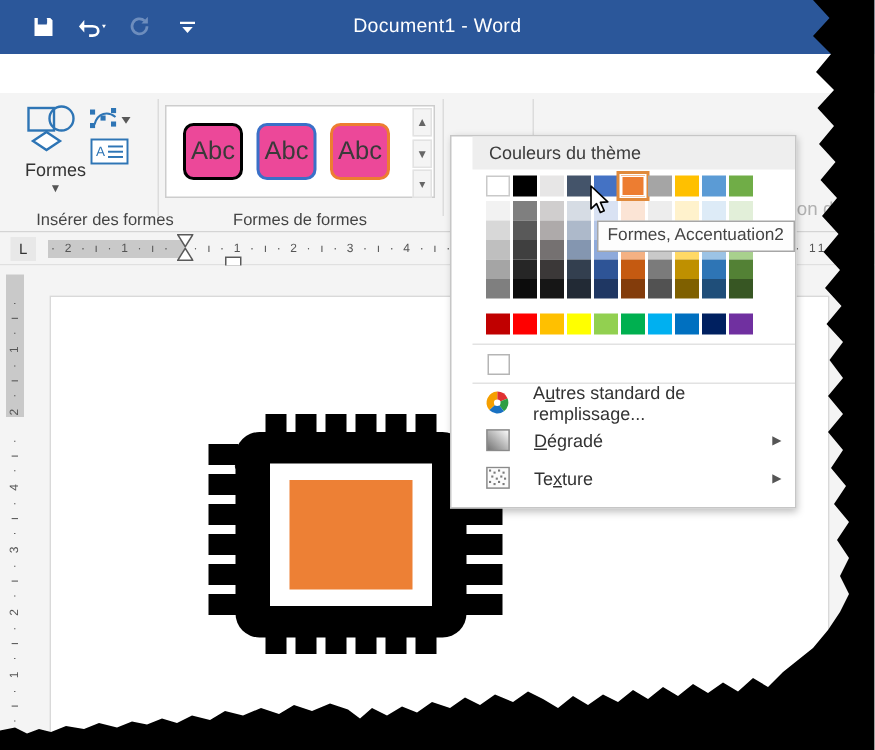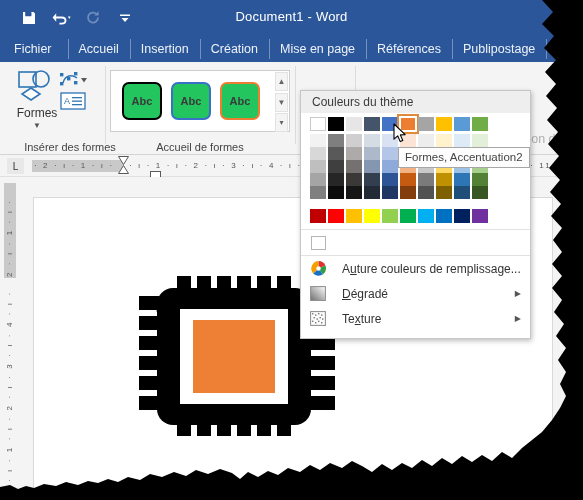--- a/index.html
+++ b/index.html
@@ -67,23 +67,23 @@
   .formes-caret { font-size:8px; color:#555; line-height:6px; margin-top:3px; }
   .mini-btn { position:absolute; width:30px; height:22px; }
 
   
   .gallery {
     position:absolute; left:110px; top:8px; width:180px; height:62px;
     border:1px solid #cdcdcd; background:#fff;
     display:flex; align-items:center; gap:9px; padding-left:11px;
   }
   .abc {
-    width:40px; height:38px; border-radius:7px; background:#22c55e;
+    width:40px; height:38px; border-radius:7px; background:#ec4899;
     display:flex; align-items:center; justify-content:center;
-    font-size:11px; color:#3a3a3a;font-weight:bold;
+    font-size:17px; color:#3a3a3a;
   }
   .abc.k { border:2px solid #000; }
   .abc.b { border:2px solid #3a70c8; }
   .abc.o { border:2px solid #ed7d31; }
   .gal-scroll { position:absolute; right:1px; top:1px; width:13px; height:60px;
      display:flex; flex-direction:column; justify-content:space-between; }
   .gal-scroll div { height:19px; display:flex; align-items:center; justify-content:center;
      font-size:8px; color:#666; background:#f4f4f4; border:1px solid #e2e2e2;}
 
   
@@ -119,20 +119,21 @@
   .pilcrow { position:absolute; left:122px; top:107px; font-size:14px; color:#222; }
 
   .chip { position:absolute; left:105px; top:60px; width:250px; height:250px; }
 
   
   .dropdown {
     position:absolute; left:300px; top:90px; width:231px;
     background:#fff; border:1px solid #c6c6c6;
     box-shadow:1px 2px 5px rgba(0,0,0,.25);
     z-index:40;
+    padding-left:14px;
   }
   .dd-head { height:22px; background:#eeeeee; color:#3b3b3b; font-size:12px;
      display:flex; align-items:center; padding-left:11px; }
   .sw-row { display:flex; gap:2px; padding:4px 0 0 9px; }
   .sw { width:16px; height:14px; }
   .sw.bord { border:1px solid #c9c9c9; }
   .theme-variants { display:flex; gap:2px; padding:3px 0 6px 9px; }
   .vcol { display:flex; flex-direction:column; }
   .vcol .sw { height:13px; }
   .dd-sep { height:1px; background:#e2e2e2; margin:0; }
@@ -186,31 +187,20 @@
       <span class="ic">
         <svg width="14" height="14" viewBox="0 0 14 14">
             <rect x="2" y="3.5" width="10" height="1.5" fill="#ffffff"></rect>
             <path fill="#ffffff" d="M3.5 7h7L7 11z"></path>
           </svg>
       </span>
     </div>
     <div class="title-text">Document1  -  Word</div>
   </div>
 
-  <div class="tabbar">
-    <div class="tab first">Fichier</div>
-    <div class="tab">Accueil</div>
-    <div class="tab">Insertion</div>
-    <div class="tab">Création</div>
-    <div class="tab">Mise en page</div>
-    <div class="tab">Références</div>
-    <div class="tab">Publipostage</div>
-    <div class="tab">Révision</div>
-
-  </div>
 
   <div class="ribbon">
 
     <div class="formes-btn">
       <svg width="44" height="36" viewBox="0 0 44 36">
         <rect x="4" y="4" width="17" height="15" fill="none" stroke="#2e75b5" stroke-width="1.6"></rect>
         <circle cx="26" cy="11" r="8" fill="none" stroke="#2e75b5" stroke-width="1.6"></circle>
         <path d="M16 20 L25 26 L16 32 L7 26 Z" fill="#ffffff" stroke="#2e75b5" stroke-width="1.6"></path>
       </svg>
       <span class="formes-label">Formes</span>
@@ -243,21 +233,21 @@
     <div class="gallery">
       <div class="abc k">Abc</div>
       <div class="abc b">Abc</div>
       <div class="abc o">Abc</div>
       <div class="gal-scroll">
         <div>▲</div>
         <div>▼</div>
         <div>▾</div>
       </div>
     </div>
-    <div class="grp-label" style="left:110px; width:180px;">Accueil de formes</div>
+    <div class="grp-label" style="left:110px; width:180px;">Formes de formes</div>
     <div class="grp-sep" style="left:295px;"></div>
 
     <div class="fillbtn">
       <svg width="22" height="20" viewBox="0 0 22 20" style="position:absolute;left:3px;top:2px">
         <path d="M4 8 L10 2 L16 8 L10 13 Z" fill="#ffffff" stroke="#4a4a4a" stroke-width="1.2"></path>
         <path d="M6 5 L11 10" stroke="#4a4a4a" stroke-width="1.2"></path>
         <circle cx="17.5" cy="10" r="2.3" fill="#5b9bd5"></circle>
       </svg>
       <div style="position:absolute;left:3px;top:17px;width:20px;height:5px;background:#ed7d31;"></div>
       <div style="position:absolute;right:5px;top:9px;font-size:8px;color:#444;">▼</div>
@@ -463,21 +453,21 @@
     <div class="mi">
       <span class="mi-ic">
         <svg width="17" height="17" viewBox="0 0 17 17">
           <path d="M8.5 8.5 L8.5 1 A7.5 7.5 0 0 1 15.4 5.6 Z" fill="#e03131"></path>
           <path d="M8.5 8.5 L15.4 5.6 A7.5 7.5 0 0 1 13 14.2 Z" fill="#2f9e44"></path>
           <path d="M8.5 8.5 L13 14.2 A7.5 7.5 0 0 1 3.2 13.4 Z" fill="#1971c2"></path>
           <path d="M8.5 8.5 L3.2 13.4 A7.5 7.5 0 0 1 8.5 1 Z" fill="#f59f00"></path>
           <circle cx="8.5" cy="8.5" r="2.2" fill="#ffffff"></circle>
         </svg>
       </span>
-      <span class="mi-tx"><span>A</span><u>u</u><span>ture couleurs de remplissage...</span></span>
+      <span class="mi-tx"><span>A</span><u>u</u><span>tres standard de remplissage...</span></span>
     </div>
 
 
     <div class="mi">
       <span class="mi-ic">
         <svg width="16" height="15" viewBox="0 0 16 15">
           <defs>
               <linearGradient id="g1" x1="0" y1="1" x2="1" y2="0">
                 <stop offset="0" stop-color="#6f6f6f"></stop>
                 <stop offset="1" stop-color="#ffffff"></stop>

